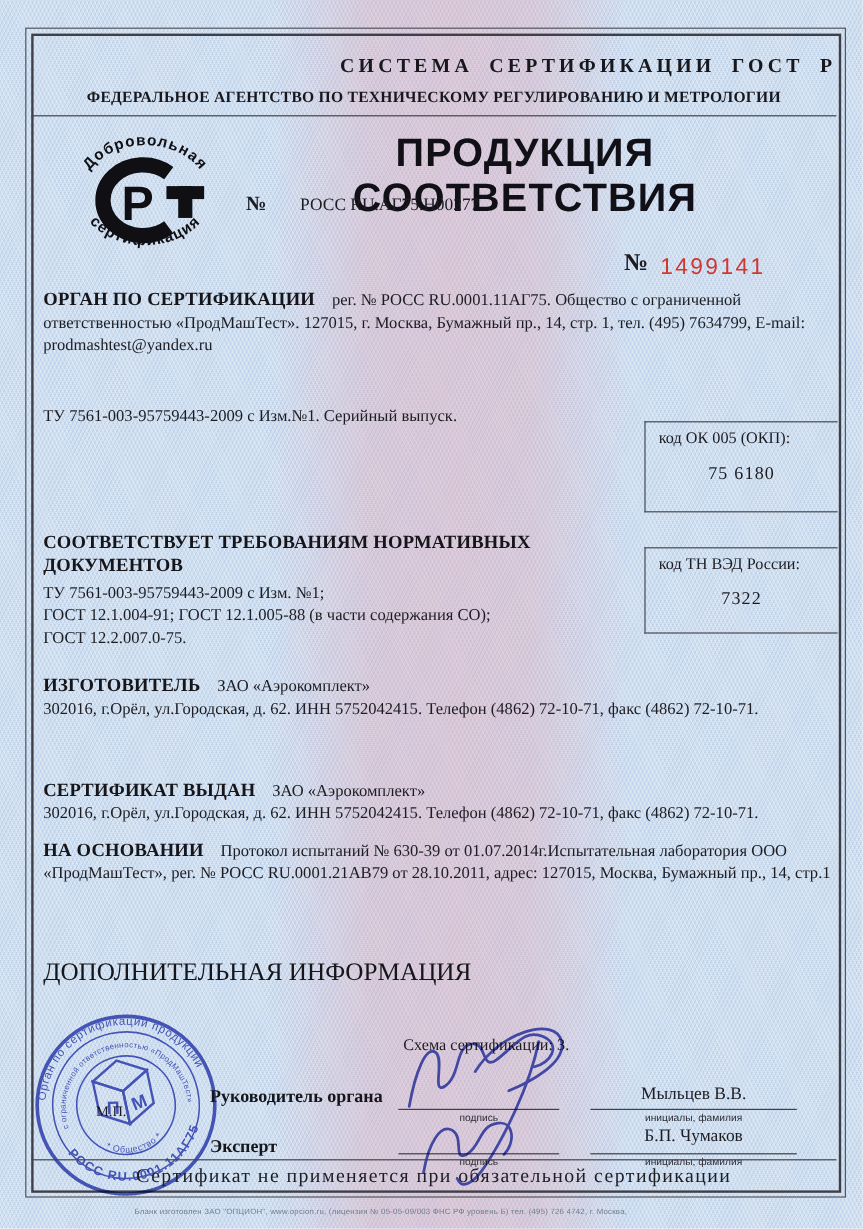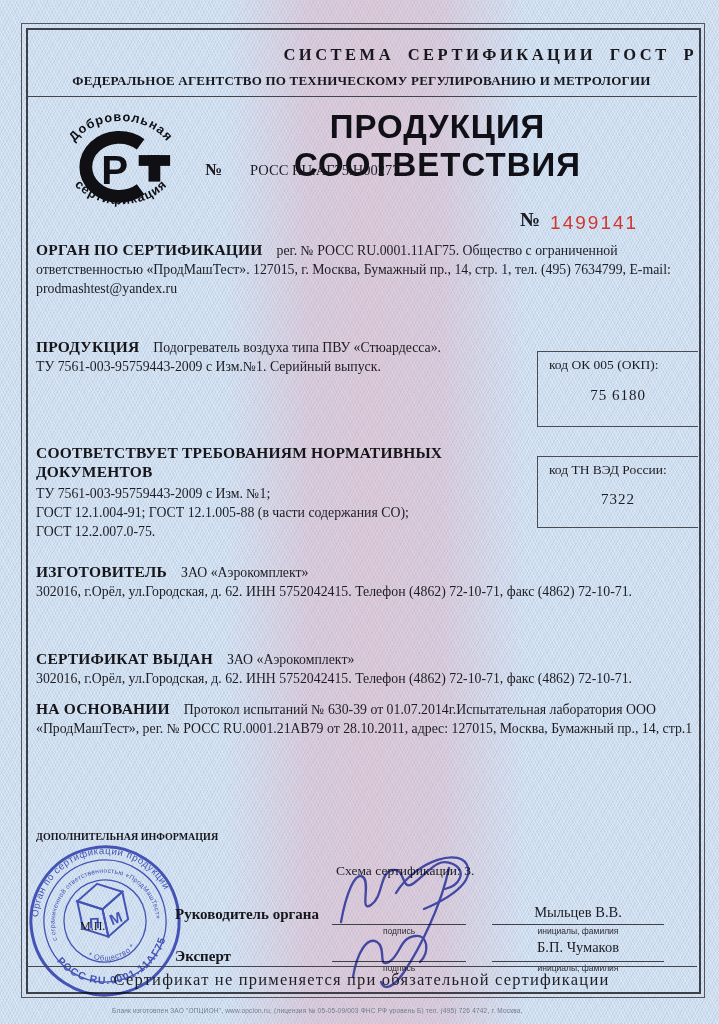--- a/index.html
+++ b/index.html
@@ -38,21 +38,21 @@
   .row-blank .digits{font-family:Liberation Sans, sans-serif;font-size:19px;letter-spacing:2px;color:#d0372e;}
   .sec{position:absolute;font-size:13.8px;line-height:19px;}
   .sec .lbl{font-weight:bold;font-size:15.5px;letter-spacing:.2px;margin-right:14px;color:#15151a;}
   #sec-organ{left:36px;top:240px;width:662px;}
   #sec-production{left:36px;top:337px;width:496px;}
   #sec-conformity{left:36px;top:443px;width:496px;}
   #sec-conformity .lbl{display:block;margin-bottom:3px;}
   #sec-manufacturer{left:36px;top:562px;width:662px;}
   #sec-issued{left:36px;top:649px;width:662px;}
   #sec-basis{left:36px;top:699px;width:664px;}
-  #lbl-additional{position:absolute;left:36px;top:831px;font-weight:bold;font-size:10px;color:#15151a;}
+  #lbl-additional{position:absolute;left:36px;top:798px;font-weight:normal;font-size:21px;color:#15151a;}
   #txt-additional{position:absolute;left:336px;top:863px;font-size:13.5px;}
   .codebox{position:absolute;left:537px;width:160px;border:1.5px solid #4a4a52;border-right:none;
     font-size:13.5px;}
   .codebox .cb-label{padding:5px 0 0 11px;}
   .codebox .cb-value{text-align:center;letter-spacing:1px;font-size:15px;}
   #box-okp{top:351px;height:74px;}
   #box-okp .cb-value{margin-top:14px;}
   #box-tnved{top:456px;height:70px;}
   #box-tnved .cb-value{margin-top:13px;}
   .role{position:absolute;left:175px;font-weight:bold;font-size:15px;color:#15151a;}
@@ -106,21 +106,20 @@
 
   <div class="row-blank">
     <span class="no">№</span><span class="digits">1499141</span>
   </div>
 
   <div class="sec" id="sec-organ">
     <span class="lbl">ОРГАН ПО СЕРТИФИКАЦИИ</span><span>рег. № РОСС RU.0001.11АГ75. Общество с ограниченной ответственностью  «ПродМашТест». 127015, г. Москва, Бумажный пр., 14, стр. 1, тел. (495) 7634799, E-mail: prodmashtest@yandex.ru</span>
   </div>
 
   <div class="sec" id="sec-production">
-    <div><span class="lbl">ПРОДУКЦИЯ</span><span>Подогреватель воздуха типа ПВУ «Стюардесса».</span></div>
     <div>ТУ 7561-003-95759443-2009 с Изм.№1. Серийный выпуск.</div>
   </div>
 
   <div class="codebox" id="box-okp">
     <div class="cb-label">код ОК 005 (ОКП):</div>
     <div class="cb-value">75 6180</div>
   </div>
 
   <div class="sec" id="sec-conformity">
     <span class="lbl">СООТВЕТСТВУЕТ ТРЕБОВАНИЯМ НОРМАТИВНЫХ ДОКУМЕНТОВ</span>

